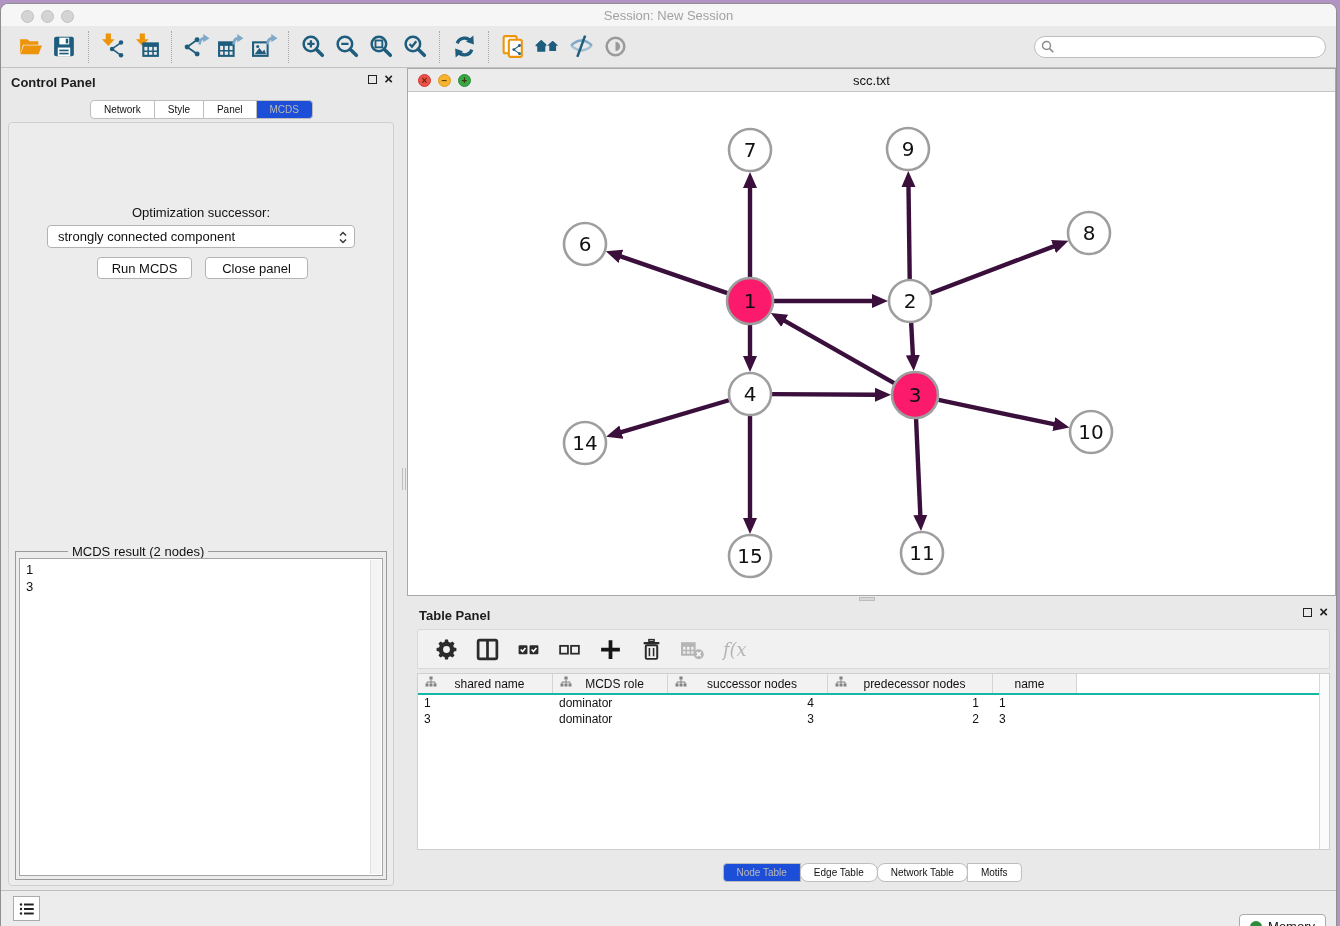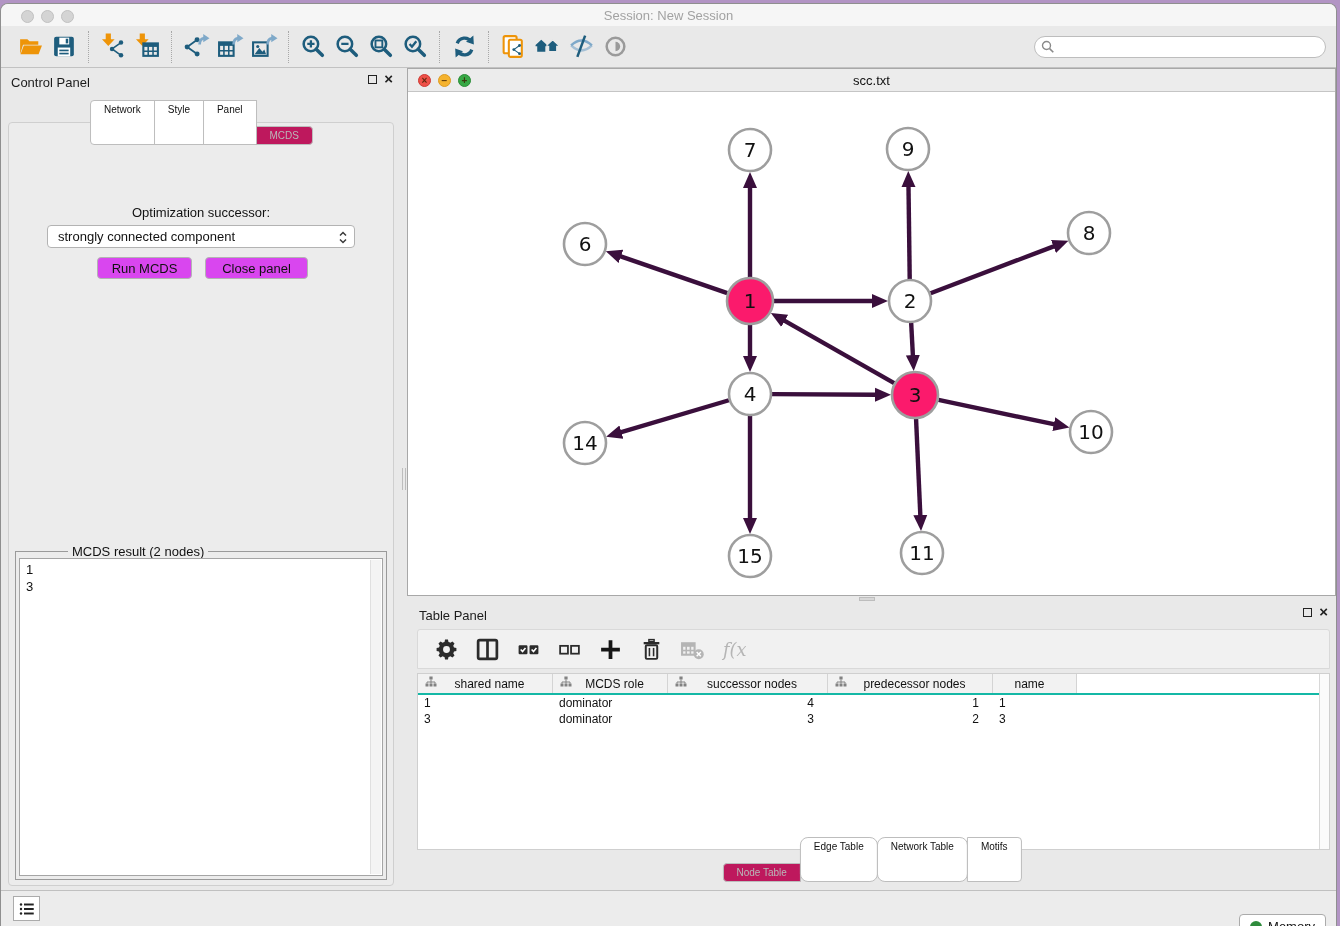--- a/index.html
+++ b/index.html
@@ -29,42 +29,42 @@
   #search-input { width:292px; height:22px; border:1px solid #bdbdbd; border-radius:12px;
     background:#fff; padding-left:24px; font-size:12px; outline:none; }
   #search-icon { position:absolute; left:7px; top:4px; }
 
   
   #content { position:absolute; left:0; top:64px; right:0; bottom:36px; background:#e9e9e9; }
 
   
   #control-panel { position:absolute; left:0; top:0; width:400px; bottom:0; }
   .panel-titlebar { position:absolute; left:0; top:0; right:0; height:26px; }
-  .panel-title { position:absolute; left:10px; top:7px; font-size:13px; color:#1c1c1c; }
+  .panel-title { position:absolute; left:10px; top:7px; font-size:13px; color:#1c1c1c;font-weight:bold; }
   .panel-btns { position:absolute; right:8px; top:6px; display:flex; gap:7px; align-items:center; }
   .float-box { width:9px; height:9px; border:1.4px solid #222; display:inline-block; }
   .close-x { font-size:15px; font-weight:bold; color:#222; line-height:10px; }
 
   .tabrow { position:absolute; display:flex; z-index:3; }
   #cp-tabs { left:50%; transform:translateX(-50%); top:32px; }
   .tab { border:1px solid #bdbdbd; background:#fff; color:#111; font-size:10px;
     padding:3px 13px; margin-right:-1px; position:relative; }
   .tab:first-child { border-radius:4px 0 0 4px; }
   .tab:last-child { border-radius:0 4px 4px 0; }
-  .tab.active { background:#be185d; color:#b9b9b9;margin-top:26px; }
+  .tab.active { background:#1d4ed8; color:#b9b9b9; }
 
   #cp-body { position:absolute; left:7px; right:7px; top:54px; bottom:4px;
     background:#ececec; border:1px solid #cfcfcf; border-radius:4px; }
   #opt-label { position:absolute; left:0; right:0; top:82px; text-align:center;
     font-size:13px; color:#111; }
   #criterion-select { position:absolute; left:38px; right:38px; top:102px; height:23px;
     background:#fff; border:1px solid #b3b3b3; border-radius:4px;
     display:flex; align-items:center; font-size:13px; color:#111; padding-left:10px; }
   #criterion-select .chev { position:absolute; right:6px; top:4px; }
-  .cp-btn { position:absolute; top:134px; height:22px; background:#d946ef;
+  .cp-btn { position:absolute; top:134px; height:22px; background:#ffffff;
     border:1px solid #b3b3b3; border-radius:4px; font-size:13px; color:#111;
     display:flex; align-items:center; justify-content:center; }
   #run-btn { left:88px; width:95px; }
   #closepanel-btn { left:196px; width:103px; }
 
   #mcds-group { position:absolute; left:6px; right:6px; top:428px; bottom:5px;
     border:1px solid #9a9a9a; }
   #mcds-legend { position:absolute; left:8px; top:-8px; background:#ececec;
     padding:0 4px; font-size:13px; color:#111;margin-left:44px; }
   #mcds-list { position:absolute; left:3px; right:3px; top:6px; bottom:3px;

